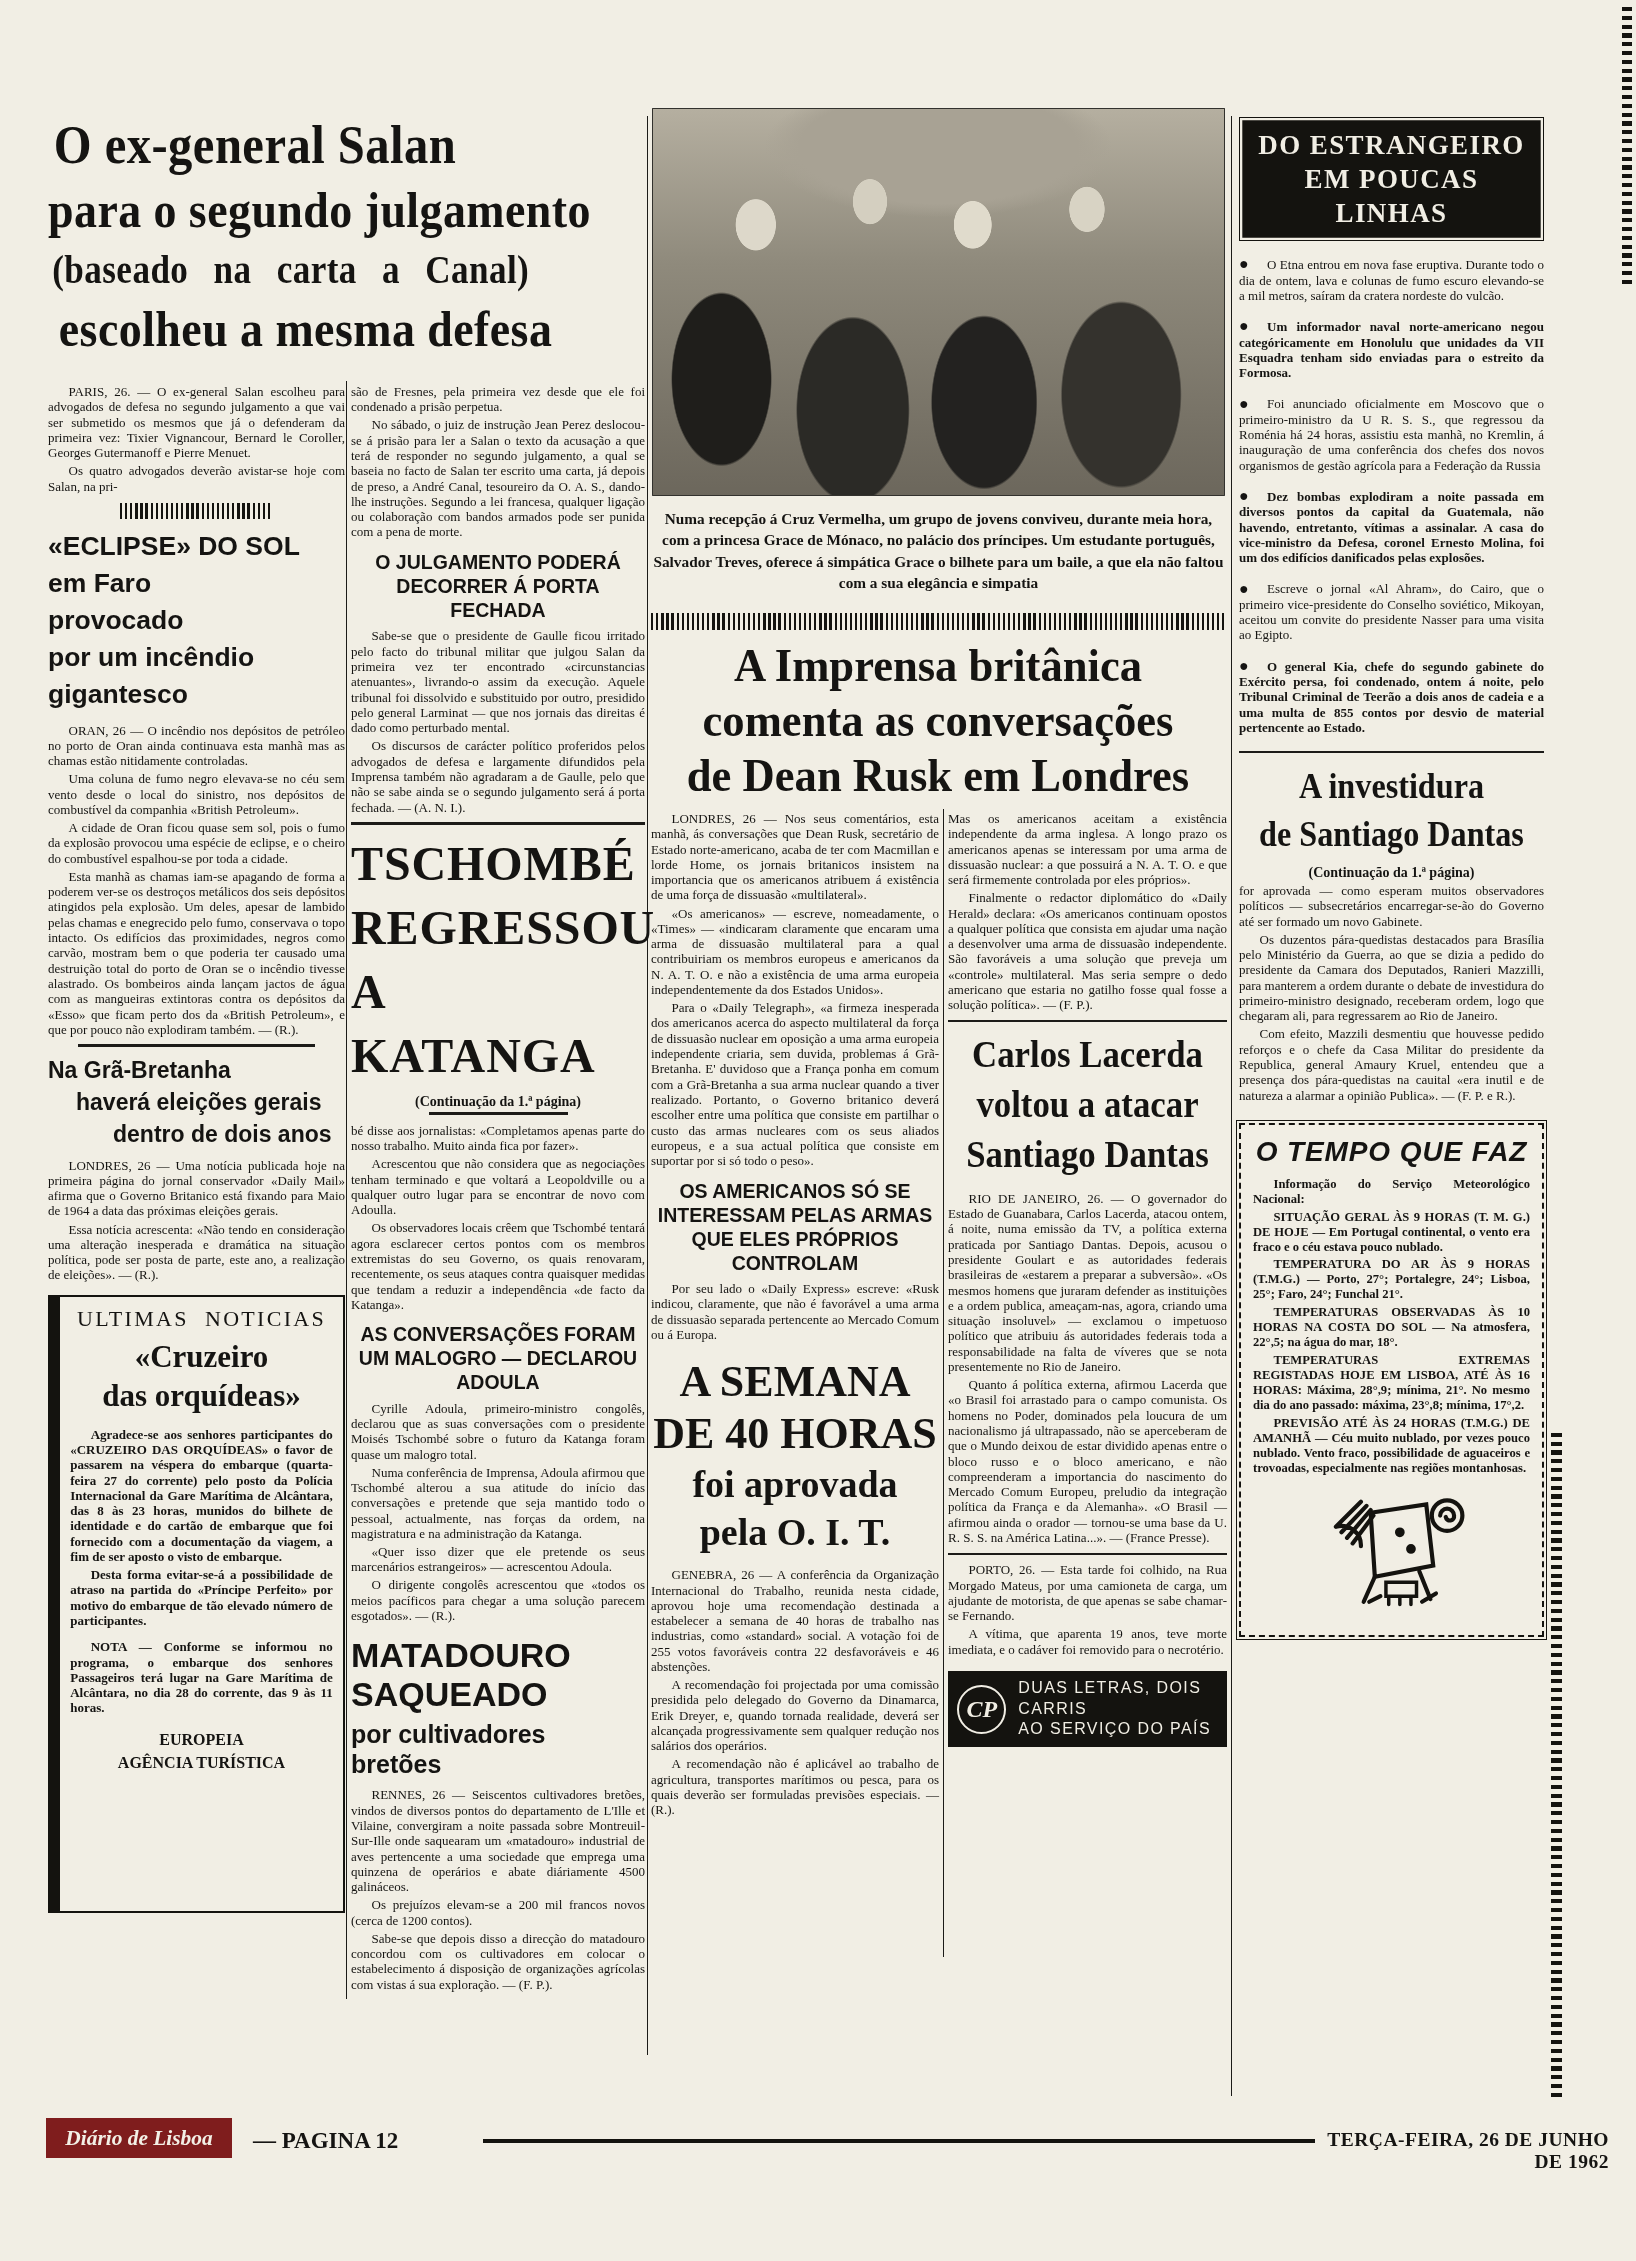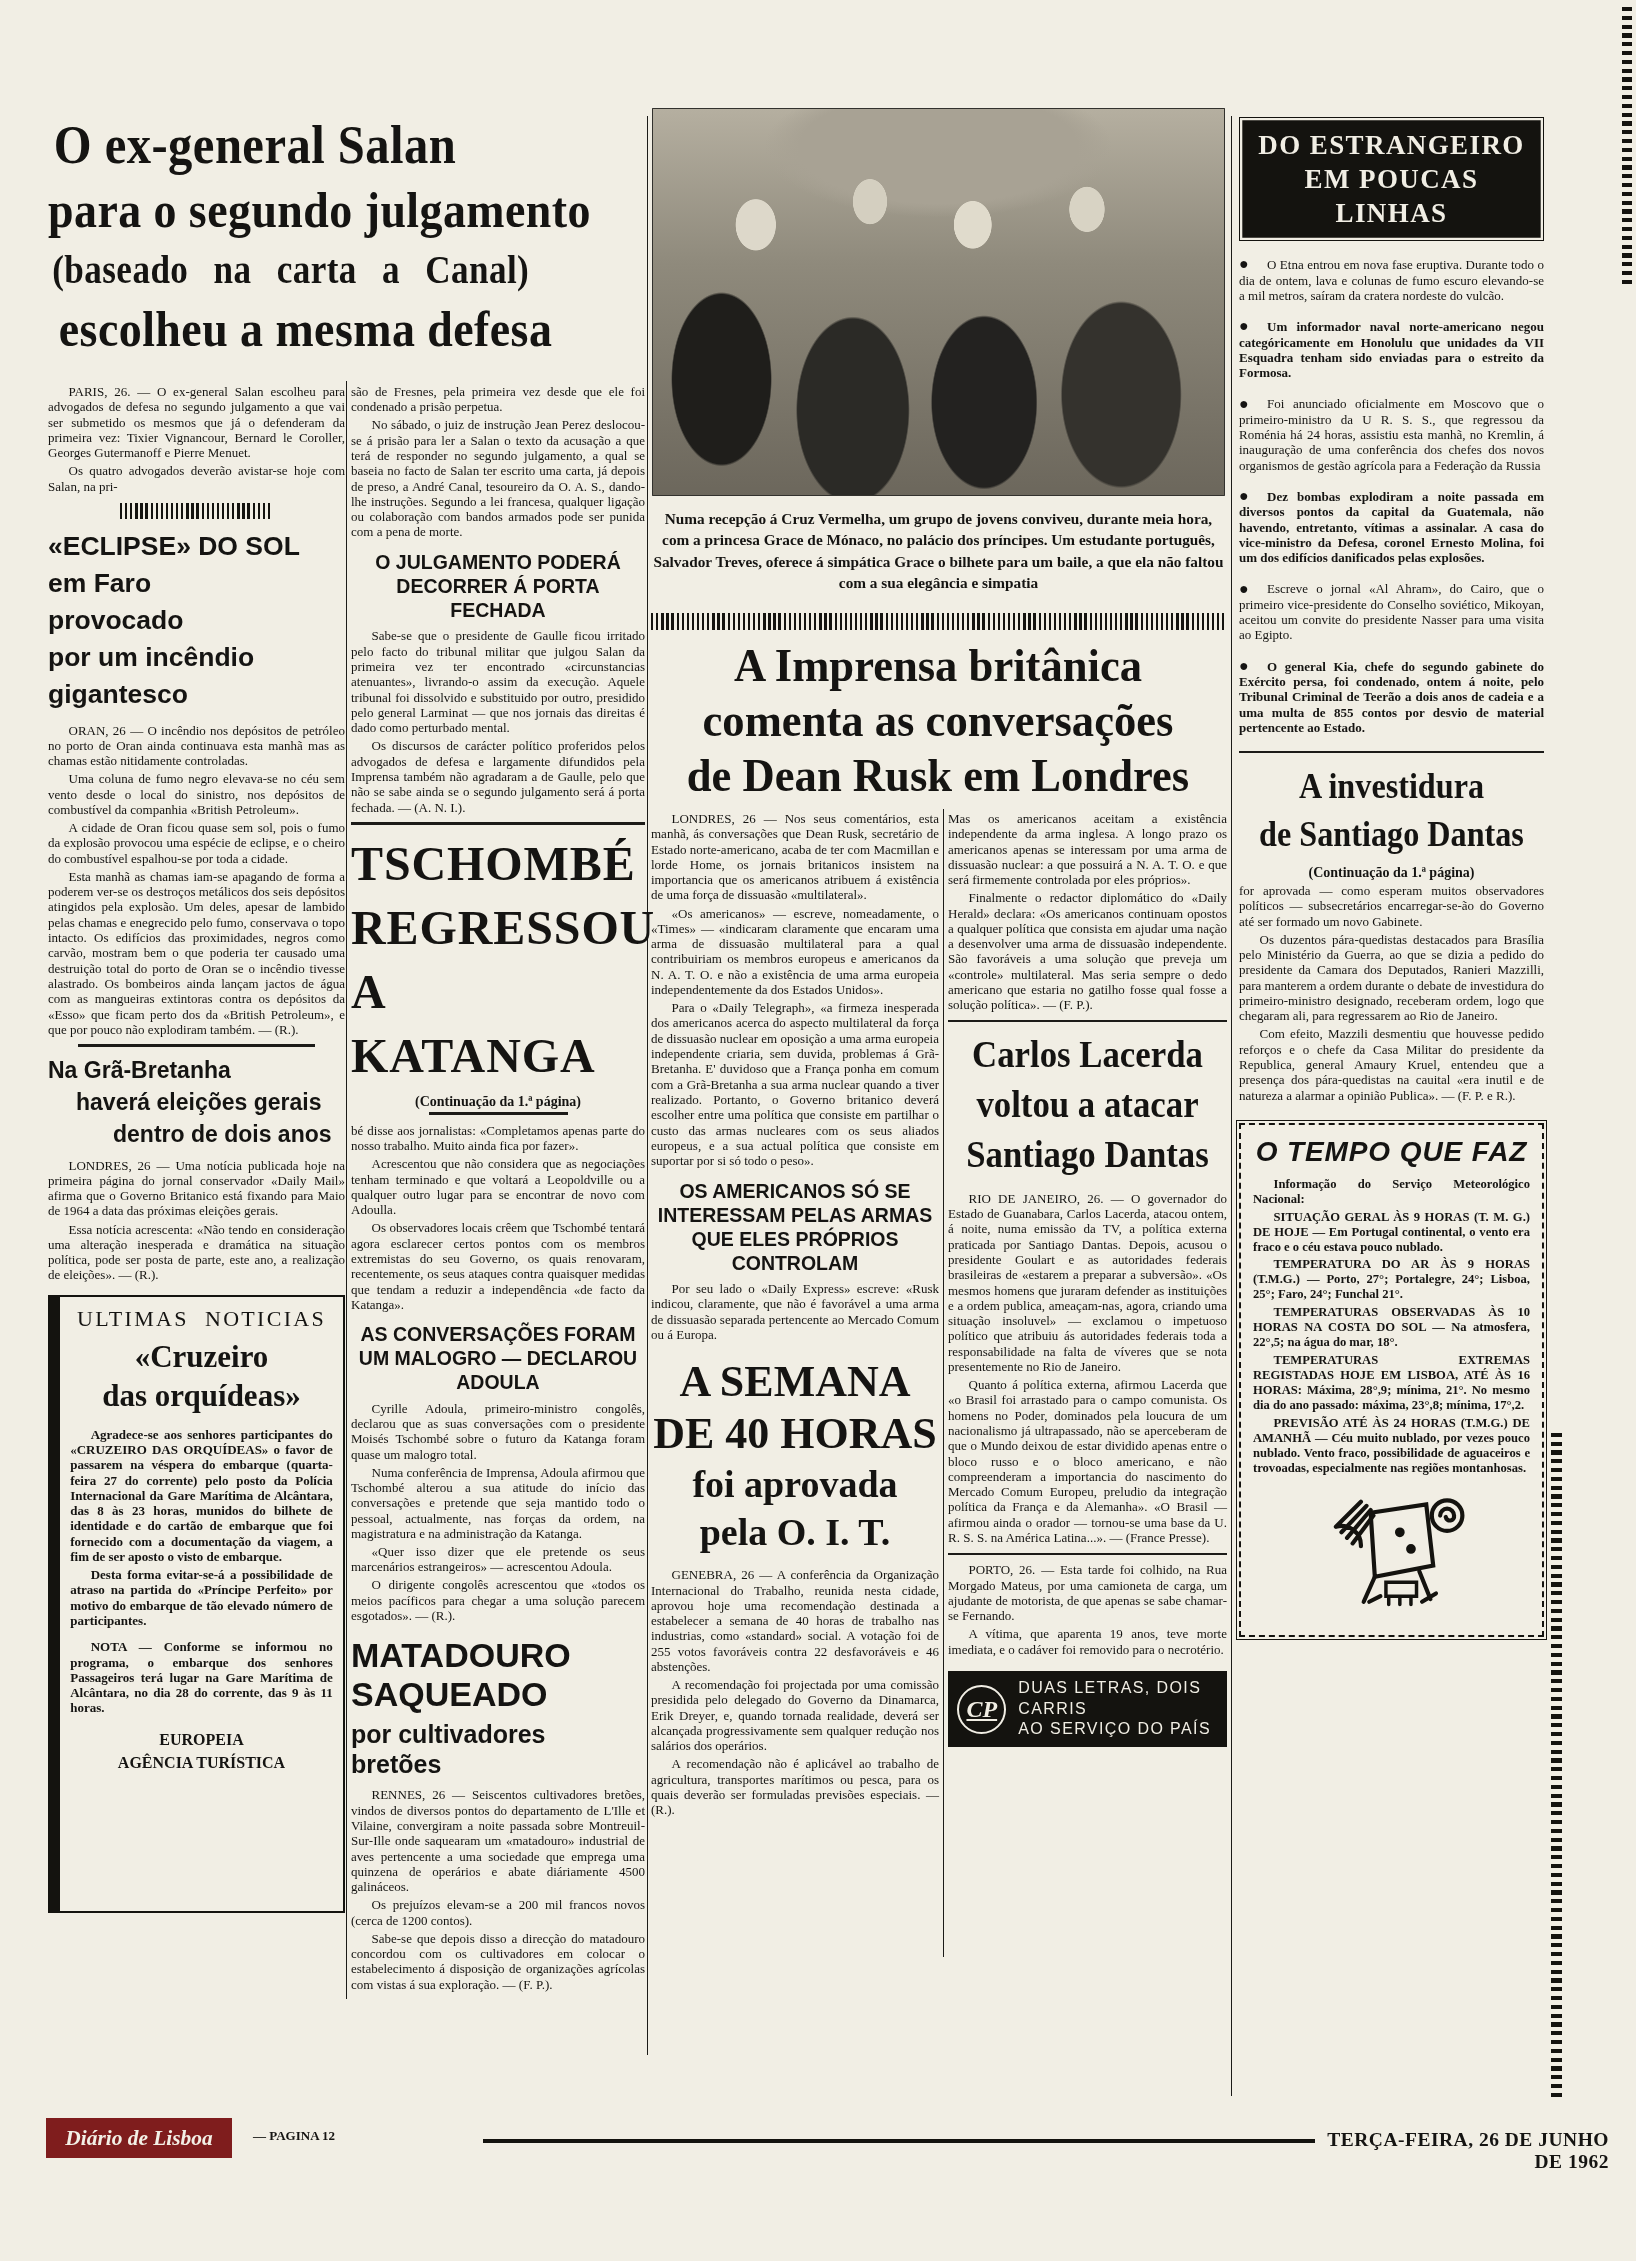--- a/index.html
+++ b/index.html
@@ -49,39 +49,39 @@
   .bb1{font-size:27px;line-height:34px;font-weight:bold;letter-spacing:1.4px;}
   .briefs{list-style:none;margin:16px 0 0 0;padding:0;}
   .briefs li{position:relative;padding-left:0;margin-bottom:16px;font-size:13px;line-height:15.3px;text-align:justify;}
   .briefs li .dot{position:absolute;left:0;top:-0.9px;font-size:16px;}
   .briefs li .txt{display:block;text-indent:28px;}
   .briefs li.bd{font-weight:bold;}
   .tempo{border:2.3px dashed #14130f;outline:1.9px solid #14130f;outline-offset:2.8px;padding:11px 12px;margin-top:20.5px;box-sizing:border-box;}
   .tempo-title{font-family:"Liberation Sans",sans-serif;font-weight:bold;font-style:italic;font-size:28px;text-align:center;letter-spacing:0.9px;margin-bottom:8.4px;}
   .tempo .p{font-weight:bold;font-size:12.6px;line-height:15px;}
   .cp-ad{background:#14130f;color:#f1eee4;margin-top:14px;padding:7.4px 9.3px;display:flex;align-items:center;gap:12px;}
-  .cp-logo{width:45px;height:45px;border:2.8px solid #f1eee4;border-radius:50%;flex:0 0 auto;display:flex;align-items:center;justify-content:center;font-size:24px;font-weight:bold;font-style:italic;text-decoration:underline;}
+  .cp-logo{width:45px;height:45px;border:2.8px solid #f1eee4;border-radius:50%;flex:0 0 auto;display:flex;align-items:center;justify-content:center;font-size:24px;font-weight:bold;font-style:italic;}
   .cp-lines{font-family:"Liberation Sans",sans-serif;font-size:16px;line-height:20.5px;letter-spacing:1.4px;}
   
   .photo{background:
     radial-gradient(ellipse 33px 42px at 18% 30%,#ddd8ca 0 60%,transparent 62%),
     radial-gradient(ellipse 28px 37px at 38% 24%,#d4cfc0 0 60%,transparent 62%),
     radial-gradient(ellipse 31px 39px at 56% 30%,#e0dbcc 0 60%,transparent 62%),
     radial-gradient(ellipse 29px 37px at 76% 26%,#d8d3c4 0 60%,transparent 62%),
     radial-gradient(ellipse 70px 121px at 12% 70%,#1f1e1b 0 70%,transparent 72%),
     radial-gradient(ellipse 79px 130px at 35% 78%,#2b2a26 0 70%,transparent 72%),
     radial-gradient(ellipse 74px 121px at 58% 76%,#232220 0 70%,transparent 72%),
     radial-gradient(ellipse 84px 130px at 82% 74%,#34322d 0 70%,transparent 72%),
     radial-gradient(ellipse 232px 93px at 50% 10%,#a8a294 0 60%,transparent 75%),
     linear-gradient(180deg,#b5afa0 0%,#8f8a7c 40%,#6c675c 100%);
     box-shadow:0 0 0 0.9px #1c1b18;}
   .caption{font-weight:bold;font-size:15.3px;line-height:21.4px;text-align:center;}
   
   .footer-logo{background:#7f1d1d;color:#f3f0e6;font-style:italic;font-weight:bold;font-size:21.4px;display:flex;align-items:center;justify-content:center;}
-  .pagelabel{font-weight:bold;font-size:13px;}
+  .pagelabel{font-weight:bold;font-size:23px;}
   .dateline{font-weight:bold;font-size:19.5px;letter-spacing:0.5px;text-align:right;}
   .edge{background:repeating-linear-gradient(0deg,#14130f 0 4.2px,transparent 4.2px 8.8px);}
 </style>
 </head>
 <body>
 
 <div class="vrule" style="left:346px;top:381px;height:1618px;"></div>
 <div class="vrule" style="left:647px;top:116px;height:1939px;"></div>
 <div class="vrule" style="left:943px;top:809px;height:1148px;"></div>
 <div class="vrule" style="left:1231px;top:116px;height:1980px;"></div>

